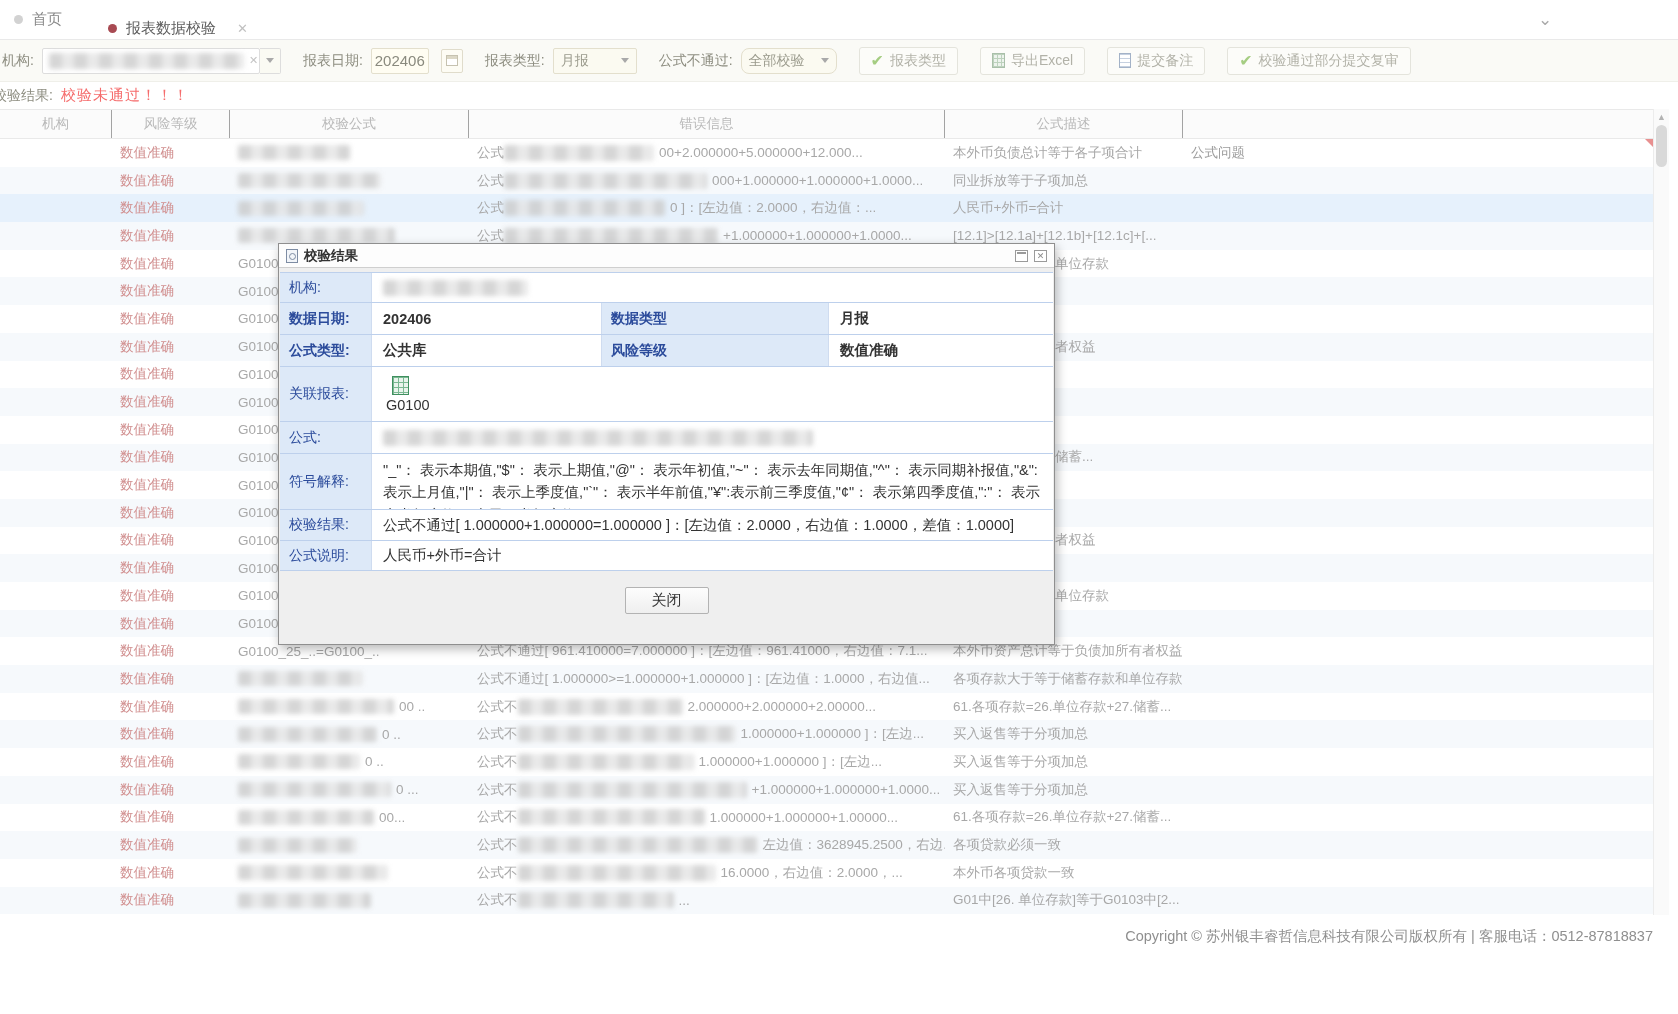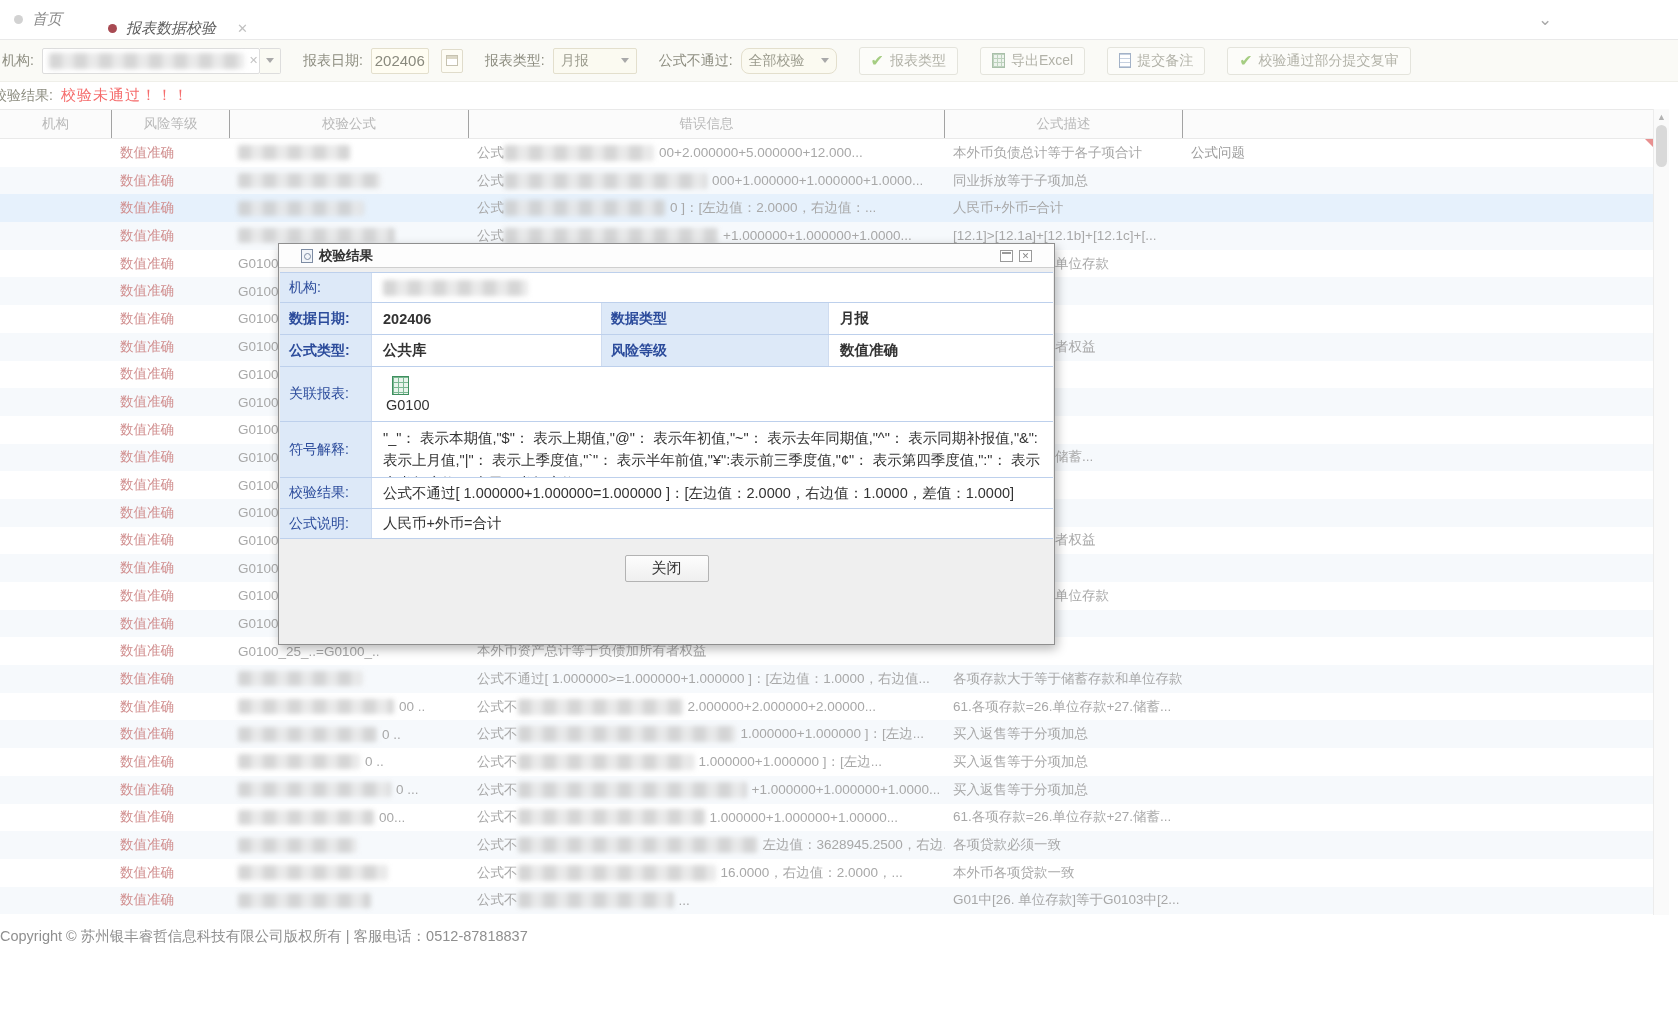--- a/index.html
+++ b/index.html
@@ -3,21 +3,21 @@
 <meta charset="utf-8">
 <style>
   * { box-sizing: border-box; margin: 0; padding: 0; }
   html,body { background:#fff; }
   .app {
     position: relative; width: 1678px; height: 1014px; overflow: hidden;
     background: #fff; font-family: "Liberation Sans", "DejaVu Sans", sans-serif;
     color:#333;
   }
   
-  .tabbar { height:40px; display:flex; align-items:center; border-bottom:1px solid #e9e9e9; padding-left:14px; position:relative;font-style:italic; }
+  .tabbar { height:40px; display:flex; align-items:center; border-bottom:1px solid #e9e9e9; padding-left:14px; position:relative; }
   .tab { display:flex; align-items:center; gap:9px; margin-right:46px; font-size:15px; color:#8a8a8a; cursor:pointer; }
   .tab .dot { width:9px; height:9px; border-radius:50%; background:#d2d2d2; }
   .tab.active { color:#5c5c5c;margin-top:17px; }
   .tab.active .dot { background:#a84a52; }
   .tab .close { color:#c0c0c0; font-size:13px; margin-left:12px; }
   .tab-collapse { position:absolute; left:1538px; top:9px; color:#ababab; font-size:17px; }
   
   .toolbar { height:42px; background:#fafaf6; border-bottom:1px solid #efefe9; display:flex; align-items:center; padding-left:2px; gap:8px; }
   .tlabel { font-size:14px; color:#8d8d80; white-space:nowrap; }
   .combo { display:flex; align-items:center; }
@@ -58,25 +58,25 @@
   .desc.pad { padding-left:102px; }
   .note { color:#9c9c9c; }
   .marker { position:absolute; right:0; top:0; width:0; height:0; border-left:8px solid transparent; border-top:8px solid #e89090; }
   .blur { display:inline-block; height:15px; border-radius:2px; margin-right:5px; vertical-align:middle; opacity:.8;
     background:repeating-linear-gradient(90deg,#cccccc 0 13px,#e4e4e4 13px 25px); filter:blur(2.5px); flex:0 0 auto; }
   
   .vscroll { position:absolute; left:1653px; top:0; width:16px; height:806px; background:#fafafa; border-left:1px solid #ececec; }
   .vscroll .up { display:block; text-align:center; color:#b3b3b3; font-size:9px; padding-top:3px; }
   .vscroll .thumb { position:absolute; left:2px; top:16px; width:11px; height:42px; background:#d9d9d9; border-radius:6px; }
   
-  .footer { width:1653px; text-align:left; padding:13px 0; font-size:14.5px; color:#8f8f8f; }
+  .footer { width:1653px; text-align:right; padding:13px 0; font-size:14.5px; color:#8f8f8f; }
   
   .modal { position:absolute; left:278px; top:243px; width:777px; height:402px; background:#efefef;
     border:1px solid #8f8f8f; box-shadow:2px 4px 10px rgba(0,0,0,.28); }
-  .mtitle { height:24px; background:#fdfdfd; border-bottom:1px solid #cfcfcf; display:flex; align-items:center; padding:0 22px; gap:6px; }
+  .mtitle { height:24px; background:#fdfdfd; border-bottom:1px solid #cfcfcf; display:flex; align-items:center; padding:0 7px; gap:6px; }
   .mtitle .ttl { font-size:13.5px; font-weight:bold; color:#333; }
   .wicon { width:12px; height:14px; border:1px solid #7d8ca3; background:#f2f5f9; position:relative; }
   .wicon::after { content:''; position:absolute; left:2px; bottom:2px; width:5px; height:5px; border:1px solid #7d8ca3; border-radius:50%; }
   .mctrls { margin-left:auto; display:flex; gap:6px; }
   .mbtn { width:13px; height:12px; border:1px solid #9a9a9a; background:#fff; position:relative; cursor:pointer; }
   .mbtn.max::after { content:''; position:absolute; left:1px; right:1px; top:1px; height:2px; background:#9a9a9a; }
   .mbtn.cls { font-size:9px; line-height:10px; text-align:center; color:#8a8a8a; }
   .mtable { margin:4px 1px 0 1px; border-top:1px solid #bdd0ec; }
   .mrow { display:grid; border-bottom:1px solid #bdd0ec; background:#fff; }
   .cols2 { grid-template-columns:92px 1fr; }
@@ -425,20 +425,23 @@
         </div>
         <div class="grow">
           <div class="gcell"></div>
           <div class="gcell">
             <span class="risk">数值准确</span>
           </div>
           <div class="gcell">
             <span class="code">G0100_25_..=G0100_..</span>
           </div>
           <div class="gcell">
+            <span class="err">公式不通过[ 961.410000=7.000000 ]：[左边值：961.41000，右边值：7.1...</span>
+          </div>
+          <div class="gcell">
             <span class="desc">本外币资产总计等于负债加所有者权益</span>
           </div>
           <div class="gcell"></div>
         </div>
         <div class="grow">
           <div class="gcell"></div>
           <div class="gcell">
             <span class="risk">数值准确</span>
           </div>
           <div class="gcell">
@@ -640,20 +643,26 @@
       </div>
       <div class="mrow cols2 h55">
         <span class="mlabel">关联报表:</span>
         <span class="mval">
           <span class="report-link">
             <span class="xlsicon"></span>
             <span class="report-name">G0100</span>
           </span>
         </span>
       </div>
+      <div class="mrow cols2 h32">
+        <span class="mlabel">公式:</span>
+        <span class="mval">
+            <span class="blur" style="width:430px;height:16px"></span>
+          </span>
+      </div>
       <div class="mrow cols2 h56">
         <span class="mlabel">符号解释:</span>
         <span class="mval block">"_"： 表示本期值,"$"： 表示上期值,"@"： 表示年初值,"~"： 表示去年同期值,"^"： 表示同期补报值,"&amp;":表示上月值,"|"： 表示上季度值,"`"： 表示半年前值,"¥":表示前三季度值,"¢"： 表示第四季度值,":"： 表示上半年度值,";"表示下半年度值</span>
       </div>
       <div class="mrow cols2 h31">
         <span class="mlabel">校验结果:</span>
         <span class="mval">公式不通过[ 1.000000+1.000000=1.000000 ]：[左边值：2.0000，右边值：1.0000，差值：1.0000]</span>
       </div>
       <div class="mrow cols2 h30">
         <span class="mlabel">公式说明:</span>

